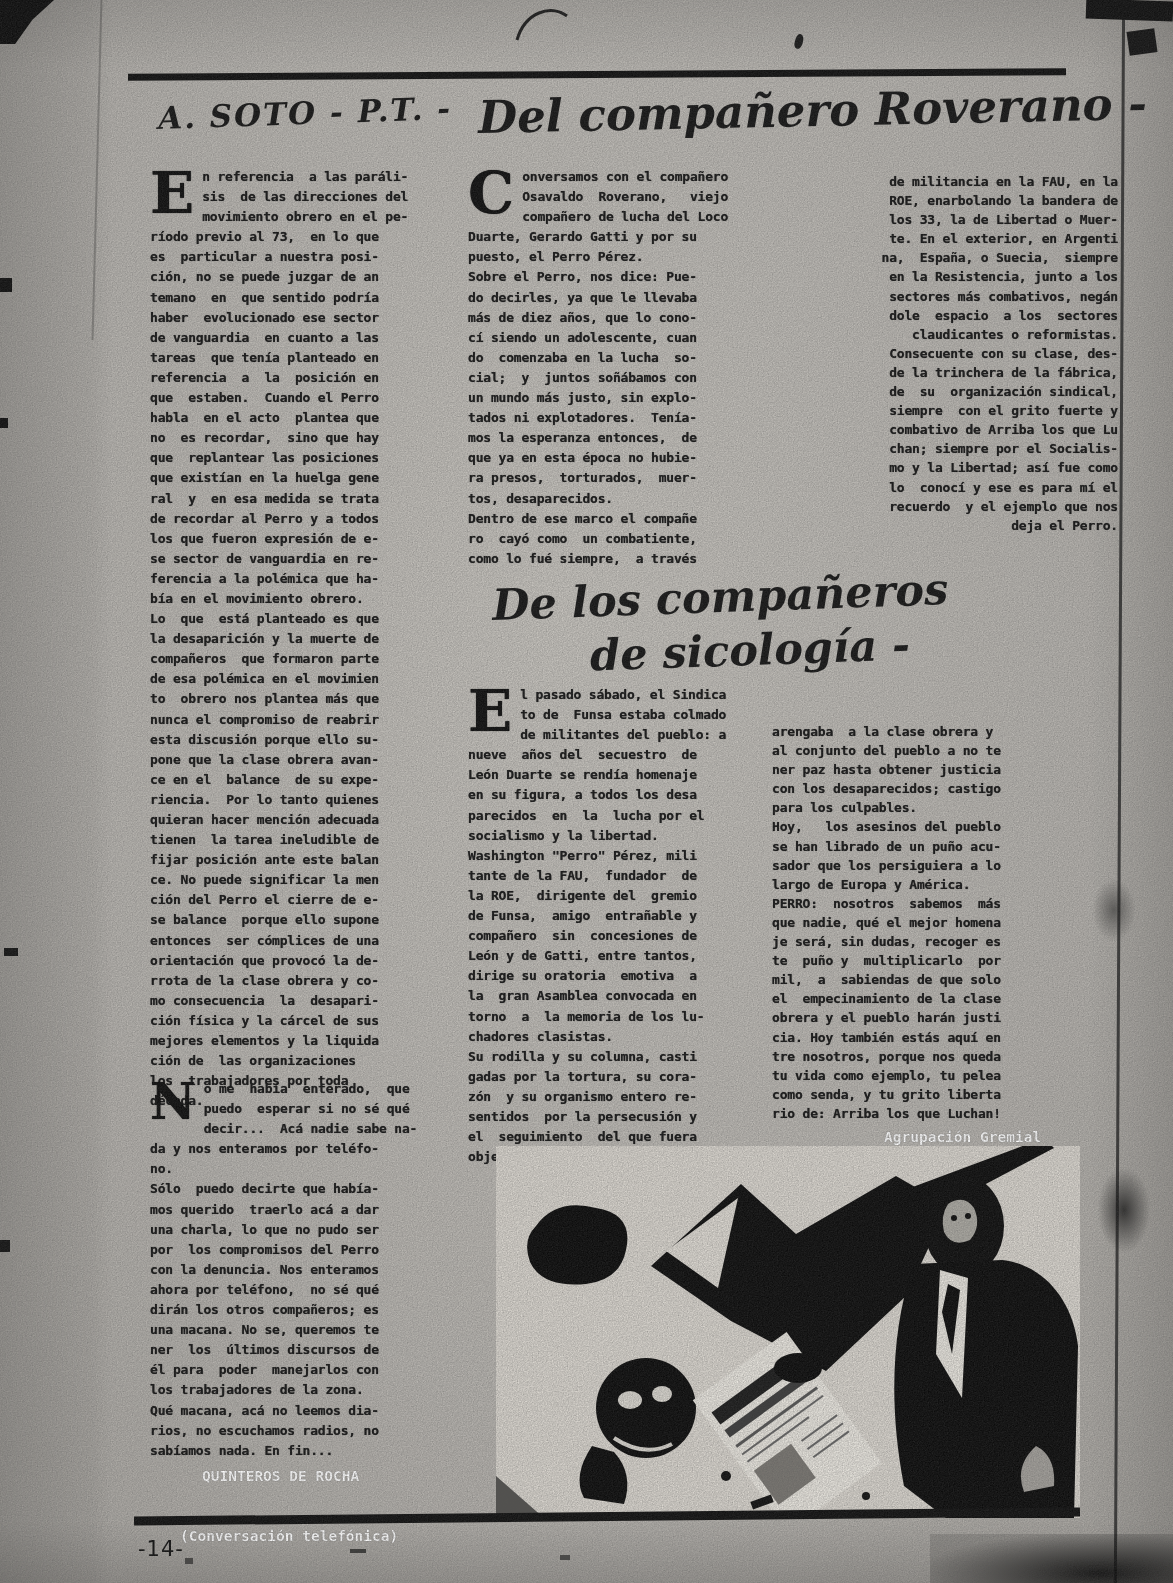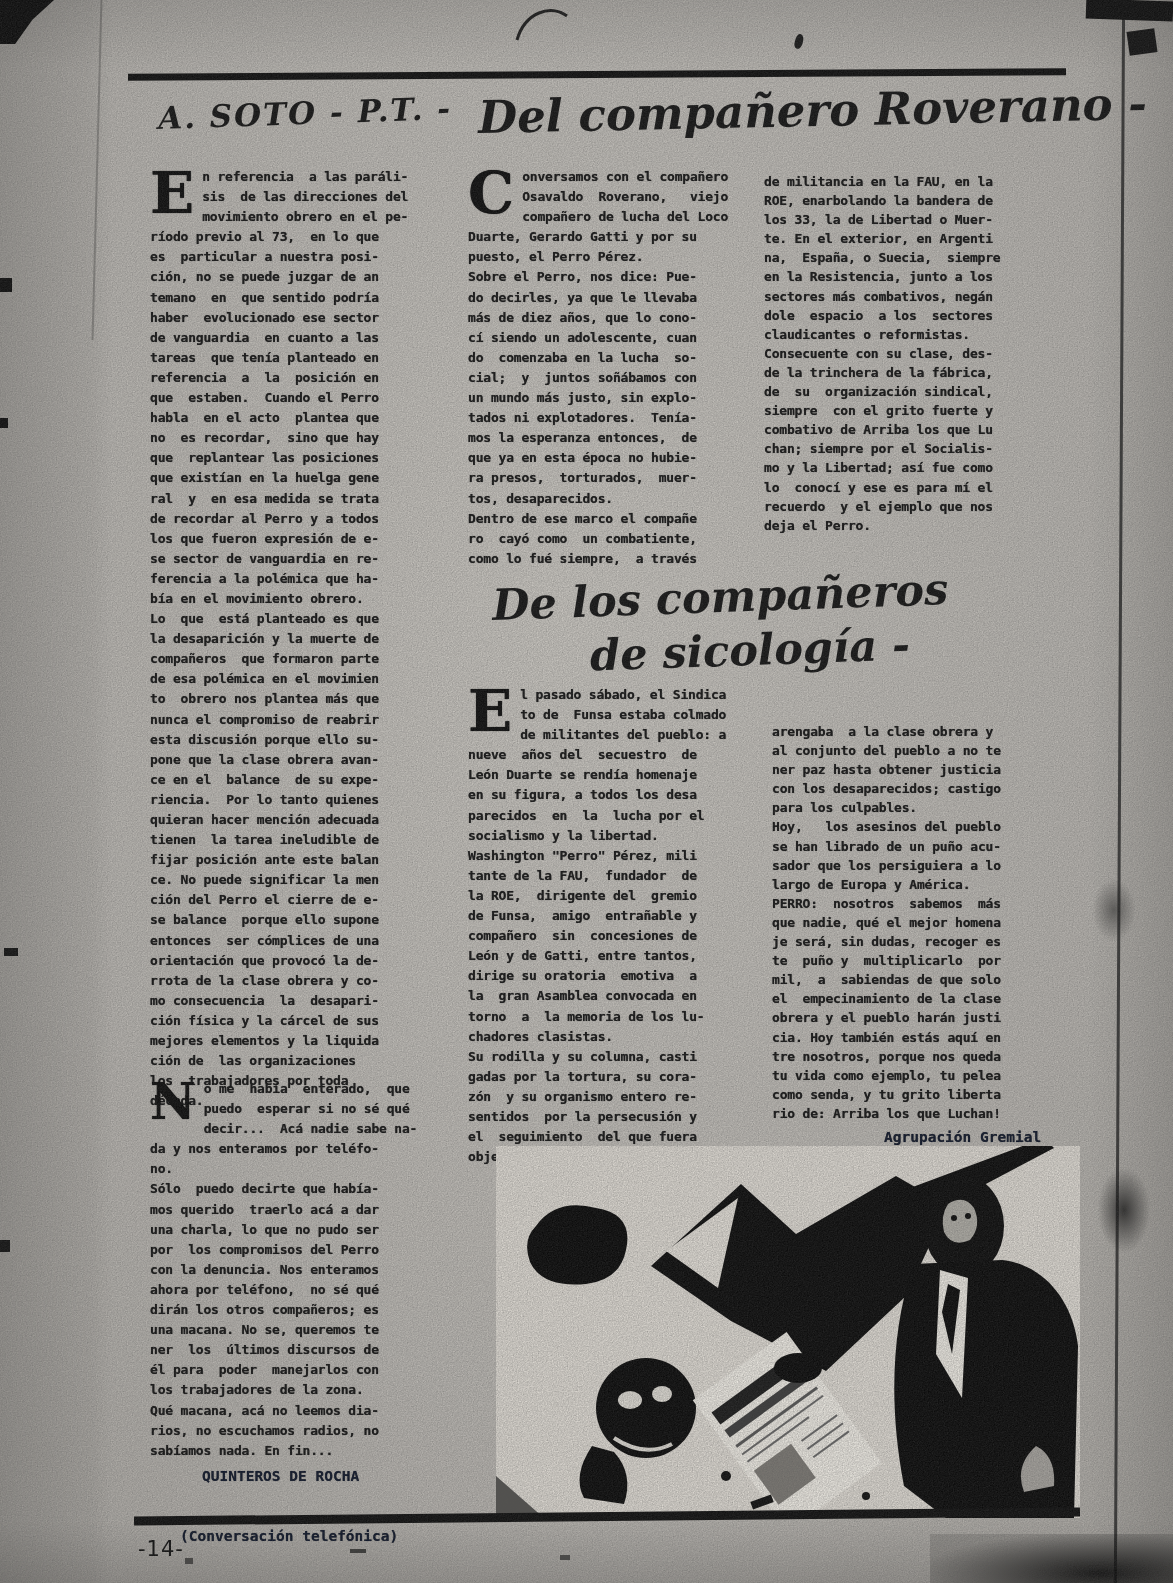--- a/index.html
+++ b/index.html
@@ -18,21 +18,21 @@
   .script{position:absolute;font-family:"DejaVu Serif", serif;font-style:italic;
     font-weight:700;color:#151515;z-index:10;white-space:nowrap;}
   .typed{white-space:pre-wrap;color:#161616;font-weight:700;
     font-size:13px;line-height:19.1px;letter-spacing:-0.2px;
     text-shadow:0 0 0.7px rgba(20,20,20,0.75);margin-top:6px;}
   .col{position:absolute;width:306px;z-index:10;}
   .dropcap{float:left;font-family:"DejaVu Serif", serif;font-weight:700;
     font-size:58px;line-height:48px;margin:3px 8px 0 0;color:#0e0e0e;
     text-shadow:0 0 1px #000;}
   .dropcap.two{font-size:50px;line-height:42px;}
-  .sig{color:#0f172a;font-weight:700;font-size:14.5px;line-height:20px;
+  .sig{color:#ffffff;font-weight:700;font-size:14.5px;line-height:20px;
     text-shadow:0 0 0.7px rgba(20,20,20,0.75);white-space:pre;}
   .artifact{position:absolute;z-index:25;pointer-events:none;}
   #photo{position:absolute;left:496px;top:1146px;width:584px;height:372px;z-index:20;}
   #pagenum{position:absolute;left:138px;top:1537px;z-index:35;
     font-weight:400;font-size:21px;color:#111;letter-spacing:1px;
     font-family:"DejaVu Sans", sans-serif;}
 </style>
 </head>
 <body>
 
@@ -139,21 +139,21 @@
 mos la esperanza entonces,  de
 que ya en esta época no hubie-
 ra presos,  torturados,  muer-
 tos, desaparecidos.
 Dentro de ese marco el compañe
 ro  cayó como  un combatiente,
 como lo fué siempre,  a través</span>
     </div>
   </div>
 
-  <div class="col" style="left:764px;top:166px;">
+  <div class="col" style="left:812px;top:166px;text-align:right;">
     <div class="typed">de militancia en la FAU, en la
 ROE, enarbolando la bandera de
 los 33, la de Libertad o Muer-
 te. En el exterior, en Argenti
 na,  España, o Suecia,  siempre
 en la Resistencia, junto a los
 sectores más combativos, negán
 dole  espacio  a los  sectores
 claudicantes o reformistas.
 Consecuente con su clase, des-

